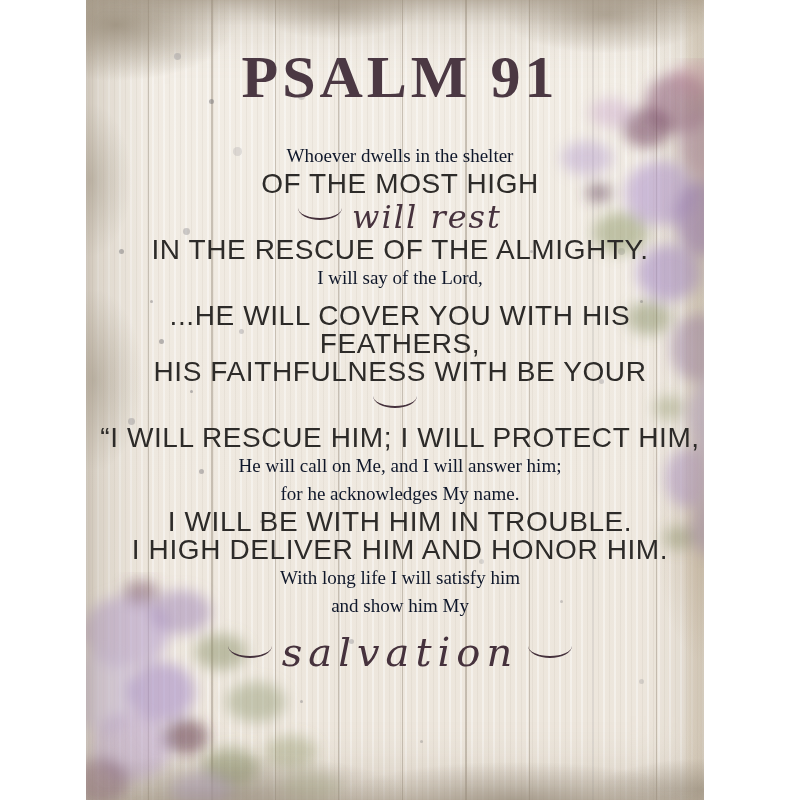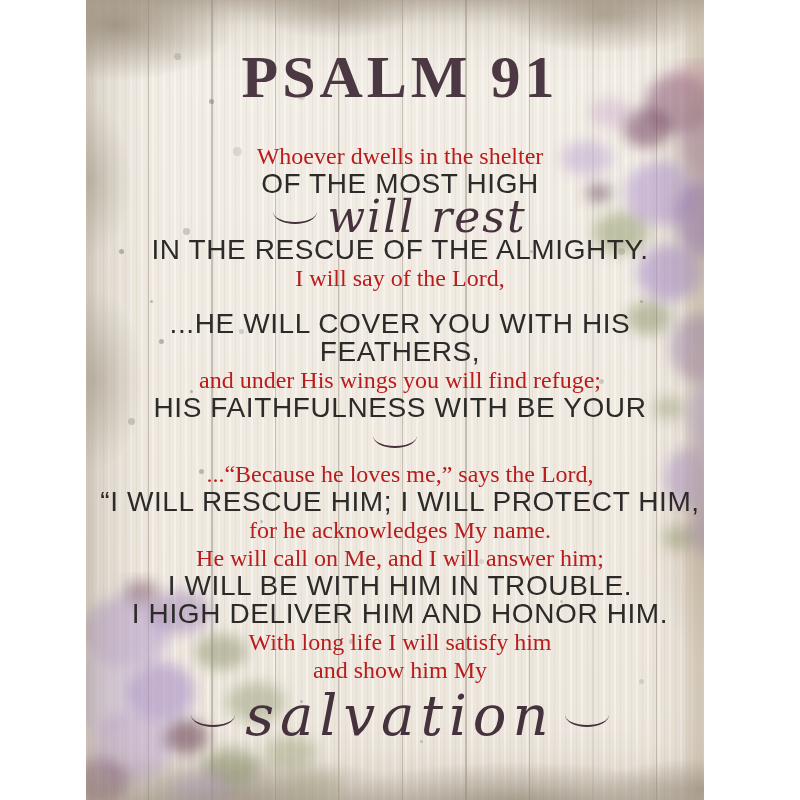--- a/index.html
+++ b/index.html
@@ -46,27 +46,27 @@
       264px 640px 0 1px rgba(140,138,142,.40), 214px 700px 0 0 rgba(122,120,124,.40),
       554px 680px 0 1px rgba(150,148,152,.30), 334px 740px 0 0 rgba(122,120,124,.35),
       150px 150px 0 3px rgba(160,158,162,.28), 90px 55px 0 2px rgba(150,148,152,.40);}
   .floral-tr{position:absolute;right:-25px;top:58px;width:210px;height:510px;}
   .floral-bl{position:absolute;left:-15px;bottom:-12px;width:320px;height:240px;}
   
   .textblock{position:absolute;left:0;top:42px;width:100%;text-align:center;color:var(--body-text,#2f2c29);}
   .title{font-family:"Liberation Serif",serif;font-weight:700;font-size:60px;line-height:70px;
          letter-spacing:4px;color:var(--title-color,#4b3843);margin-bottom:30px;}
   .line{width:100%;}
-  .serif{font-family:"Liberation Serif",serif;font-size:24px;line-height:28px;color:#b91c1c;}
+  .serif{font-family:"Liberation Serif",serif;font-size:19px;line-height:28px;color:#0f172a;}
   .sans{font-family:"Liberation Sans",sans-serif;font-size:28px;line-height:28px;
         letter-spacing:.6px;color:#2d2b29;}
-  .script{font-family:"DejaVu Serif","Liberation Serif",serif;font-style:italic;font-size:44px;
+  .script{font-family:"DejaVu Serif","Liberation Serif",serif;font-style:italic;font-size:32px;
           line-height:38px;letter-spacing:2px;color:var(--script-color,#46323d);}
-  .script.large{font-size:56px;line-height:64px;letter-spacing:6px;}
-  .gap-before{margin-top:18px;}
+  .script.large{font-size:40px;line-height:64px;letter-spacing:6px;}
+  .gap-before{margin-top:10px;}
   .flourish{display:inline-block;width:44px;height:10px;margin:0 10px 0 0;vertical-align:8px;
             border-bottom:2.5px solid var(--script-color,#46323d);
             border-radius:0 0 50% 50% / 0 0 100% 100%;}
   .flourish.trail{transform:scaleX(-1);margin:0 0 0 10px;}
 </style>
 </head>
 <body>
 
 <div class="stage">
   <div class="plaque">
@@ -134,27 +134,25 @@
     <div class="textblock">
       <div class="title">PSALM 91</div>
 
       <div class="line serif">Whoever dwells in the shelter</div>
       <div class="line sans">OF THE MOST HIGH</div>
       <div class="line script"><span class="flourish"></span><span>will rest</span></div>
       <div class="line sans">IN THE RESCUE OF THE ALMIGHTY.</div>
       <div class="line serif">I will say of the Lord,</div>
 
       <div class="line sans gap-before">...HE WILL COVER YOU WITH HIS FEATHERS,</div>
-      <div class="line serif">and under His wings you will find refuge;</div>
       <div class="line sans">HIS FAITHFULNESS WITH BE YOUR</div>
       <div class="line script"><span class="flourish"></span></div>
-      <div class="line serif">...“Because he loves me,” says the Lord,</div>
       <div class="line sans">“I WILL RESCUE HIM; I WILL PROTECT HIM,</div>
+      <div class="line serif">He will call on Me, and I will answer him;</div>
       <div class="line serif">for he acknowledges My name.</div>
-      <div class="line serif">He will call on Me, and I will answer him;</div>
       <div class="line sans">I WILL BE WITH HIM IN TROUBLE.</div>
       <div class="line sans">I HIGH DELIVER HIM AND HONOR HIM.</div>
       <div class="line serif">With long life I will satisfy him</div>
       <div class="line serif">and show him My</div>
       <div class="line script large"><span class="flourish"></span><span>salvation</span><span class="flourish trail"></span></div>
     </div>
   </div>
 </div>
 
 </body></html>

